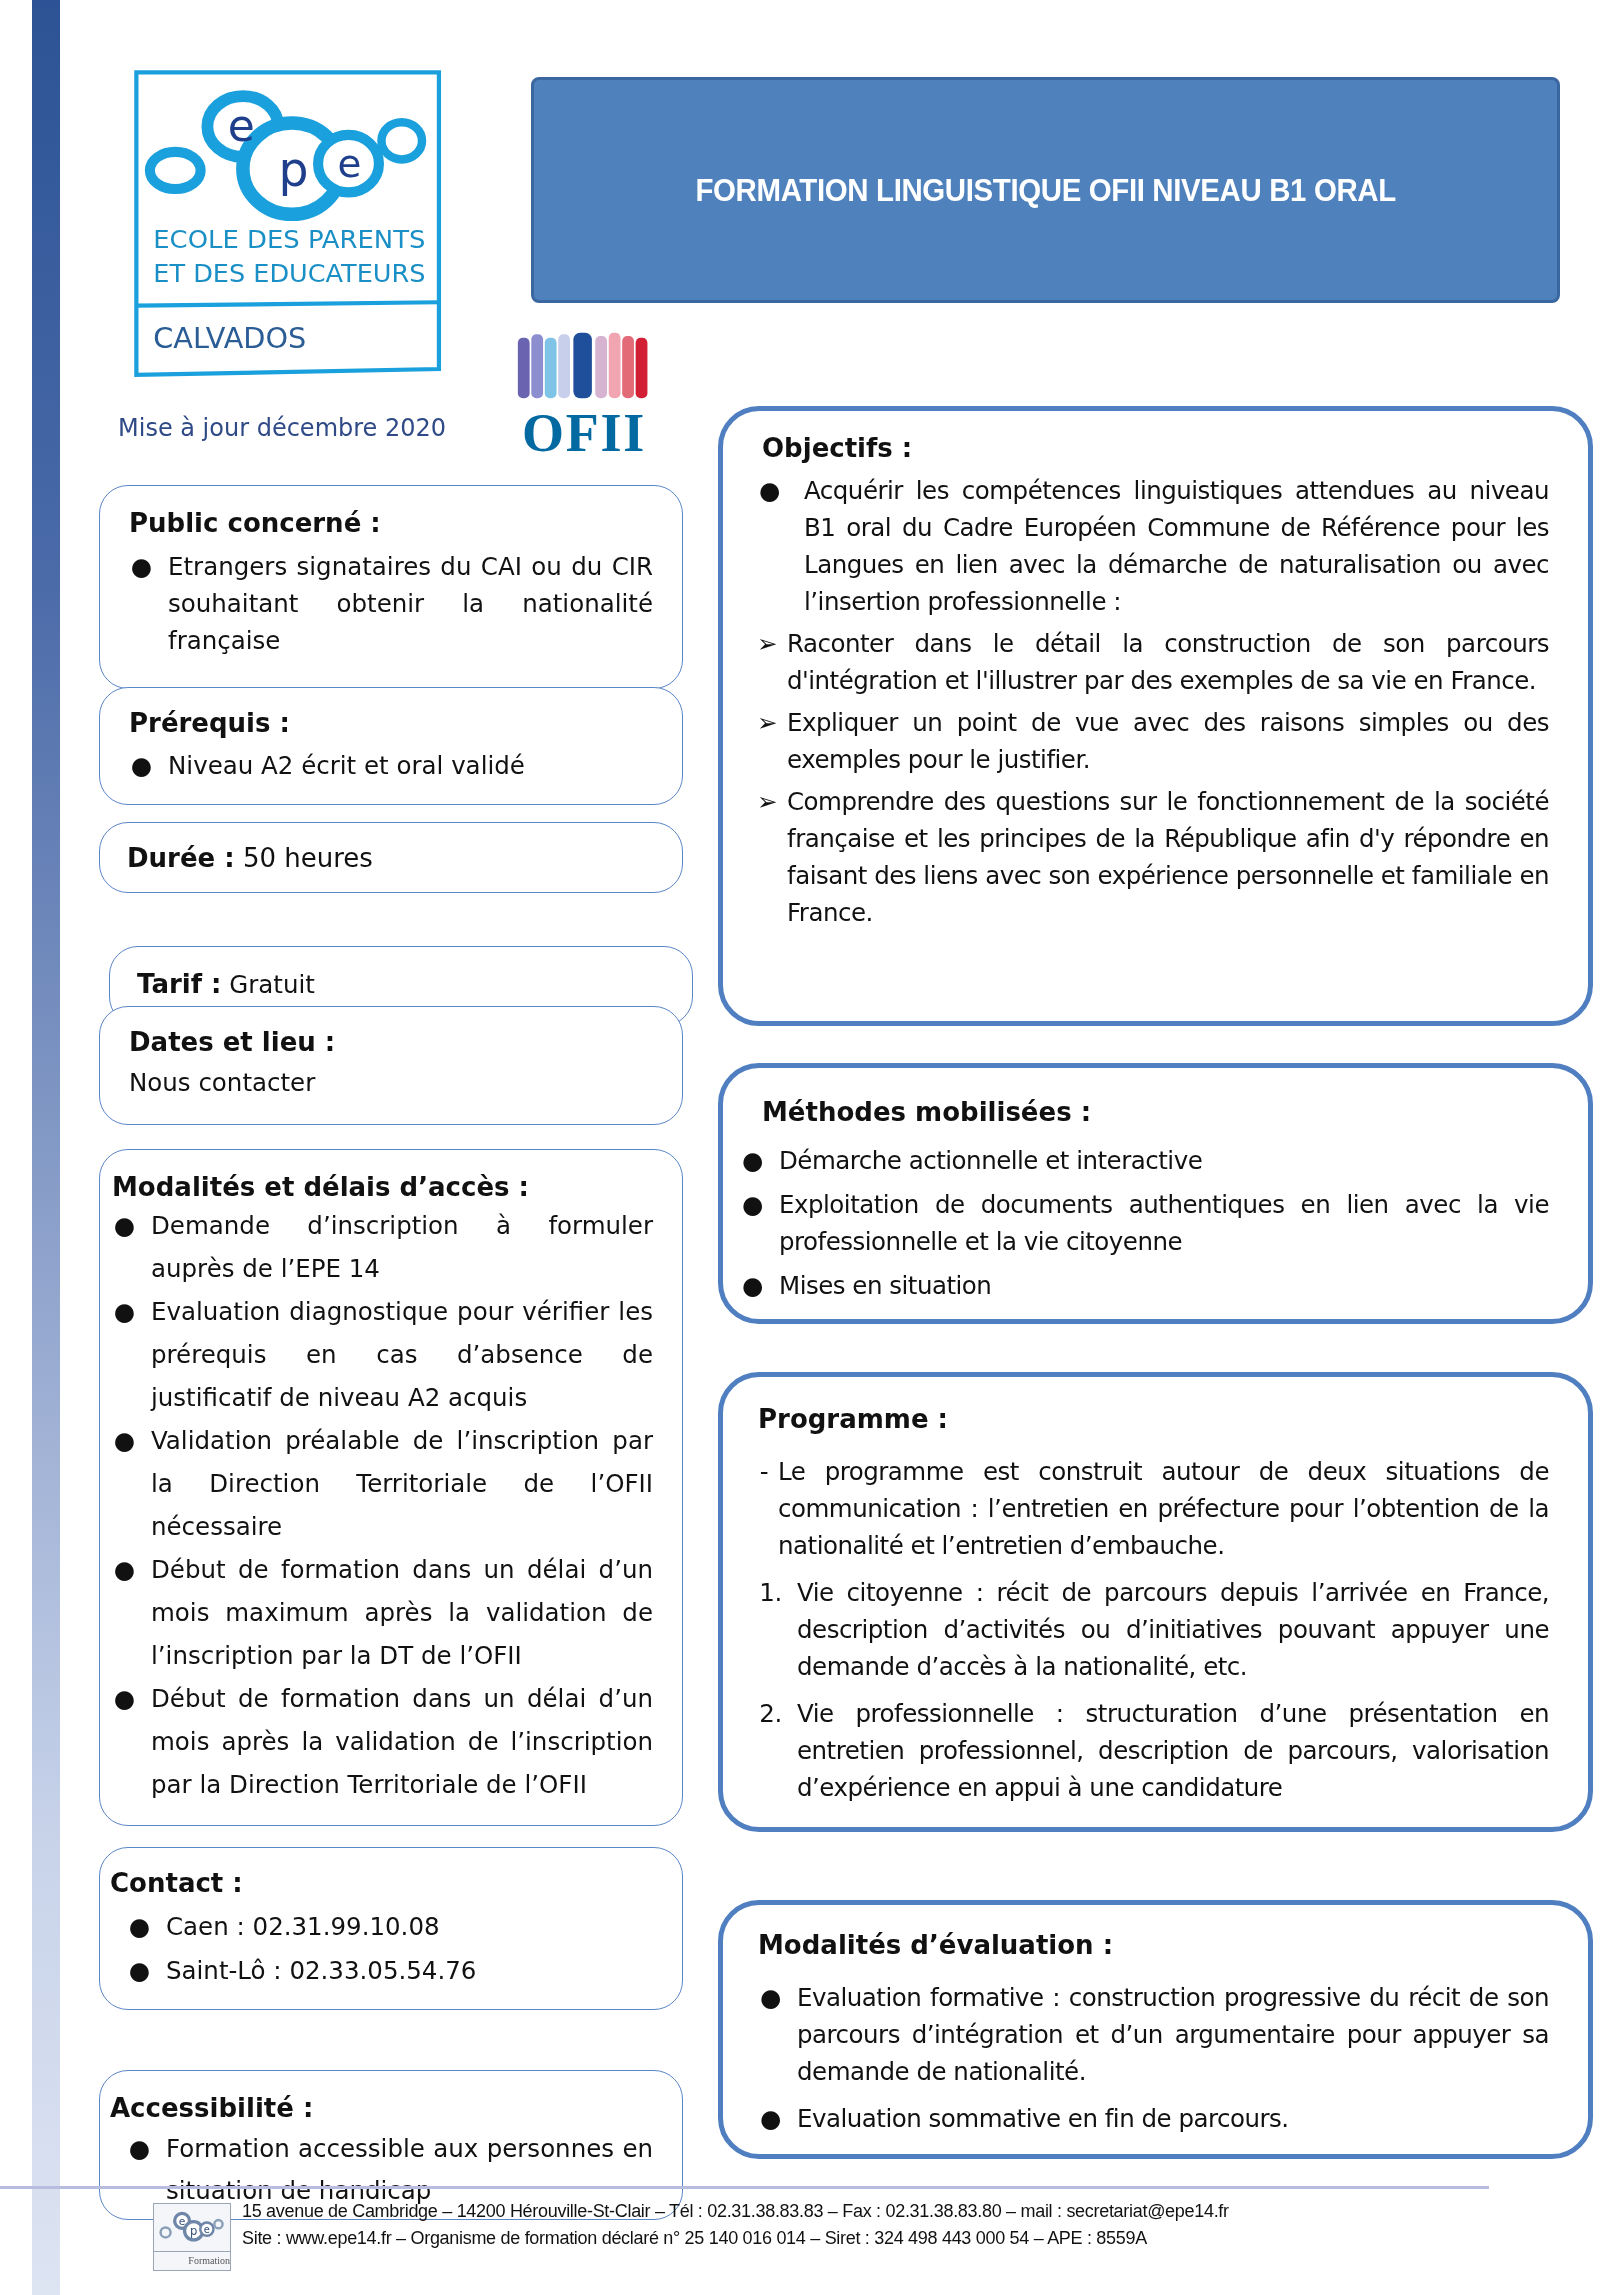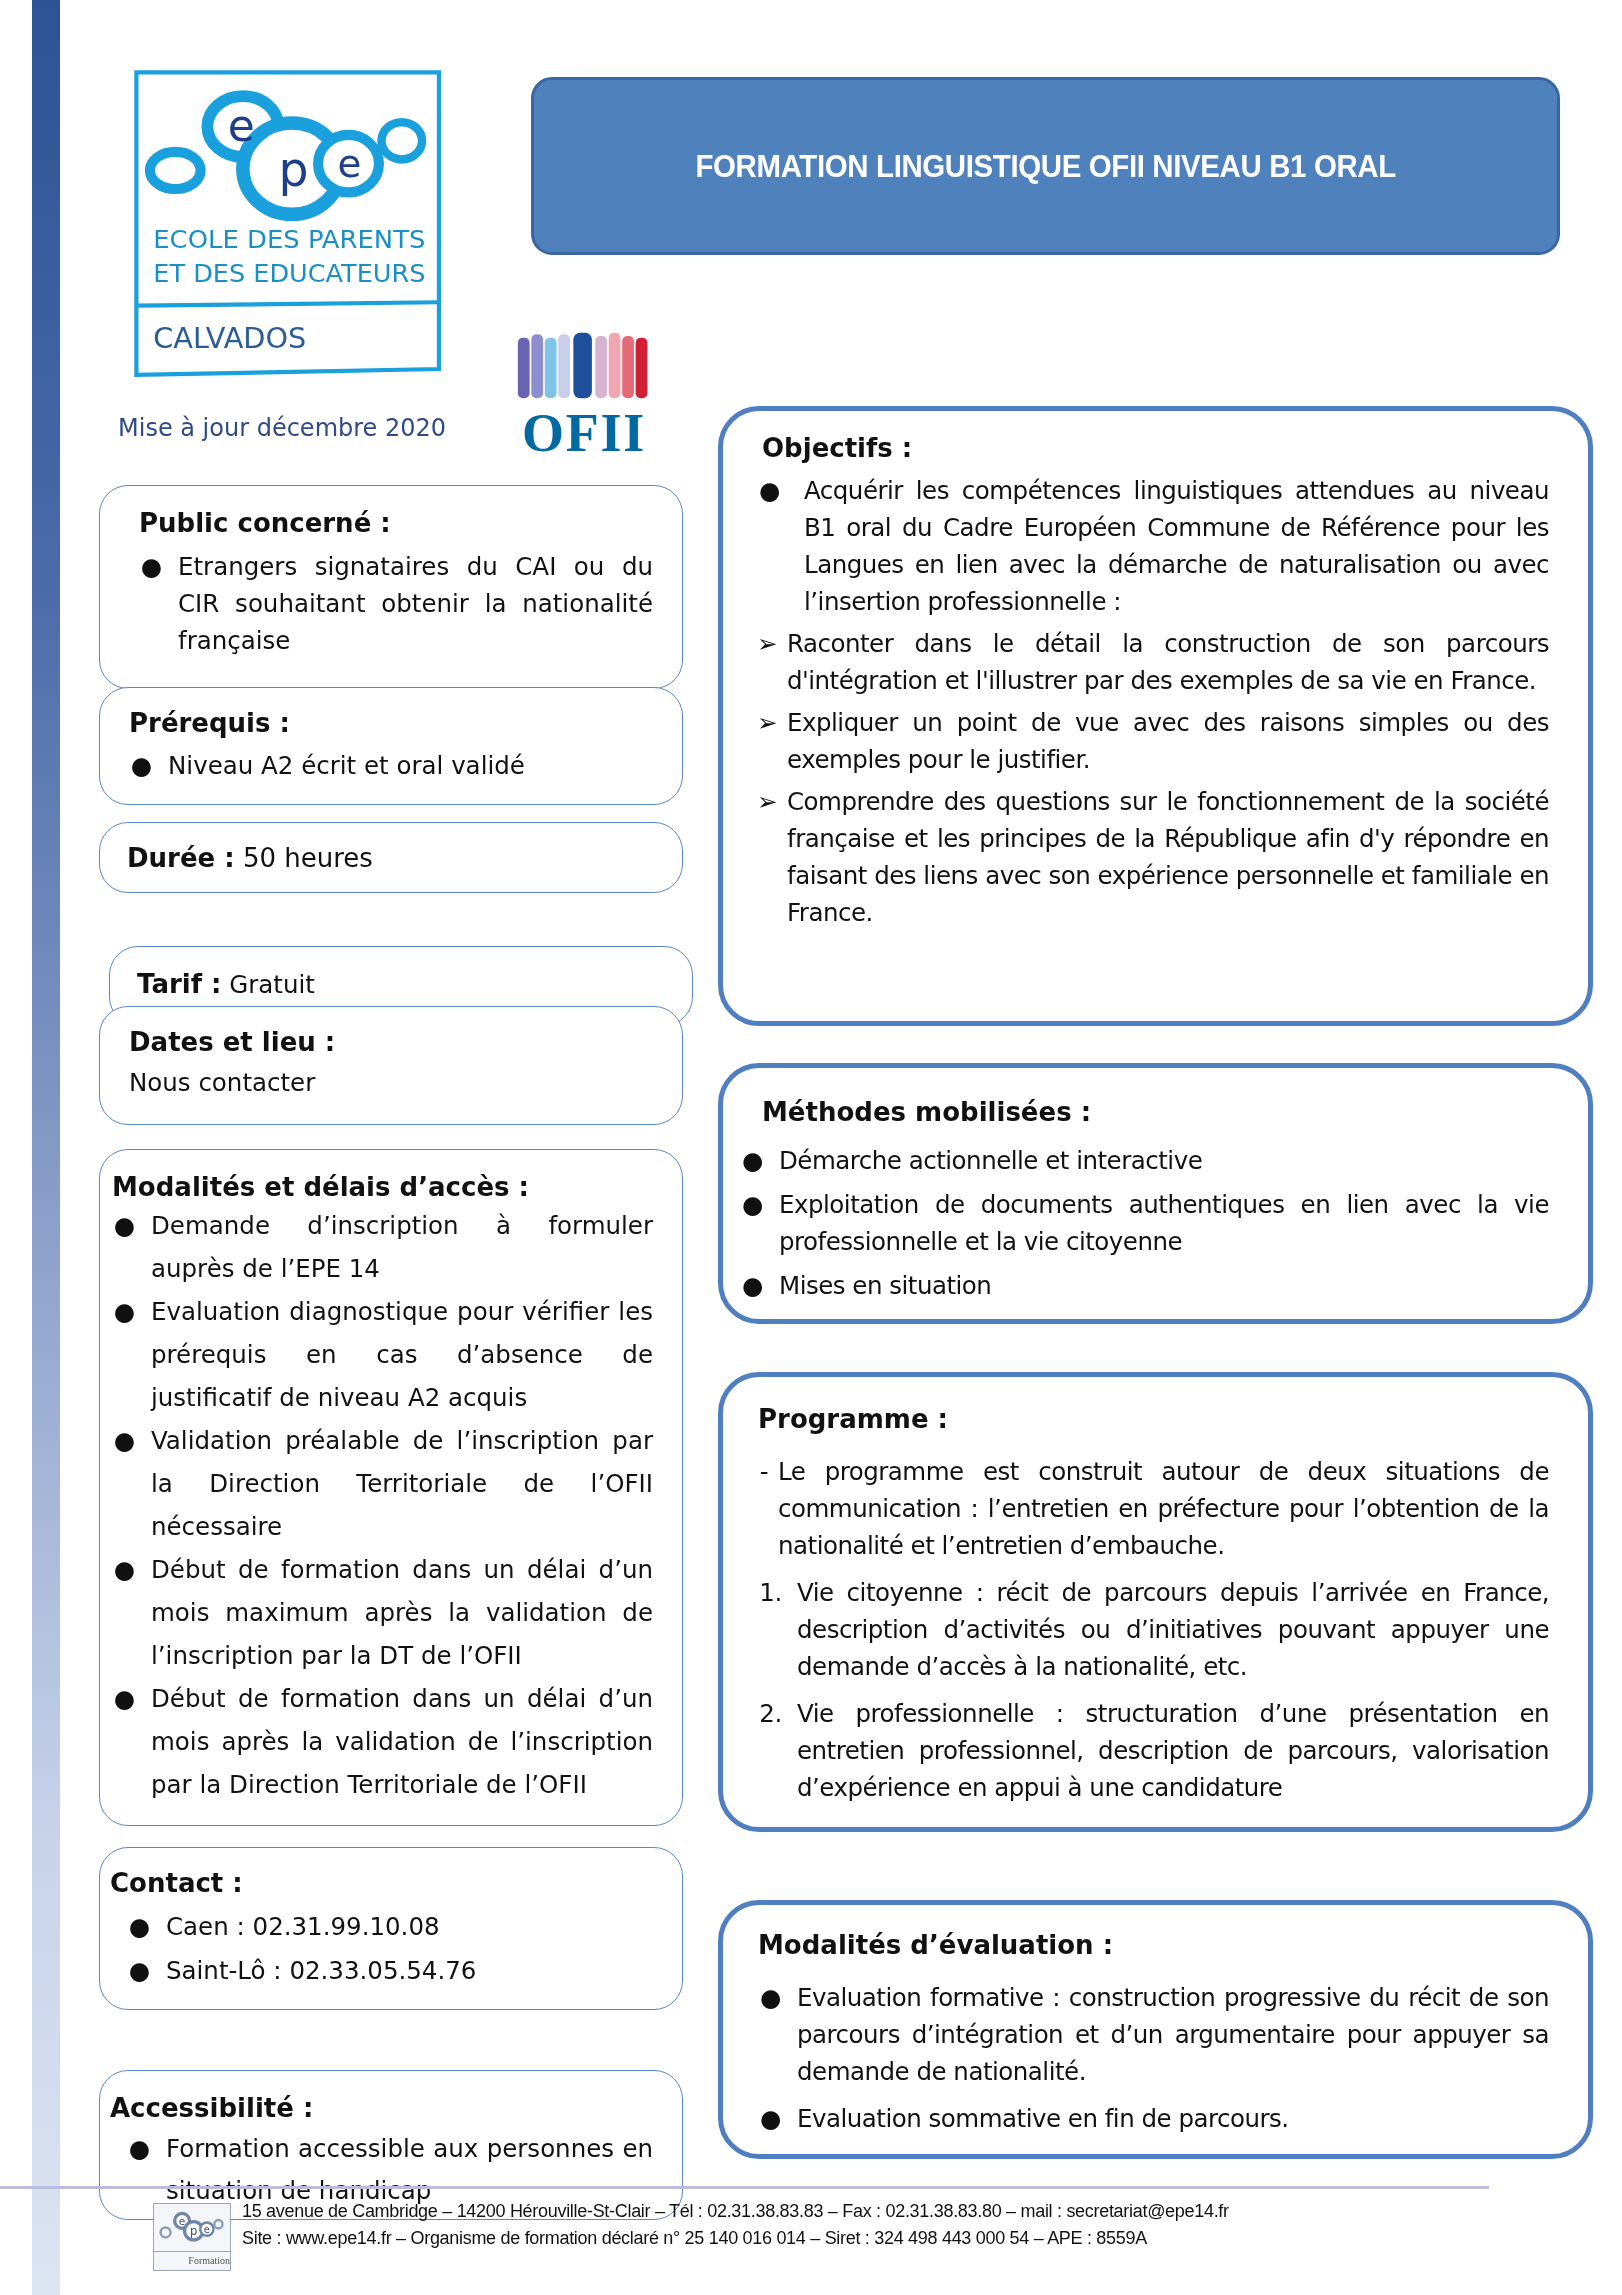--- a/index.html
+++ b/index.html
@@ -7,22 +7,22 @@
          font-family:"Liberation Sans", "DejaVu Sans", sans-serif; color:#111; }
   .abs { position:absolute; }
   .sidebar-bar { left:32px; top:0; width:28px; height:2295px;
     background:linear-gradient(180deg,#2c5395 0%,#4a6aa8 25%,#8fa3cc 55%,#c8d3ea 80%,#dde4f2 100%); }
 
   
   .epe-logo { left:133px; top:69px; width:311px; height:311px; }
   .epe-logo svg { width:100%; height:100%; display:block; }
 
   
-  .title-box { left:531px; top:77px; width:1029px; height:178px; box-sizing:border-box;
-    background:#4f81bd; border:3.4px solid #3b67a0; border-radius:21px;
+  .title-box { left:531px; top:77px; width:1029px; height:226px; box-sizing:border-box;
+    background:#4f81bd; border:3.4px solid #3b67a0; border-radius:8px;
     display:flex; align-items:center; justify-content:center; }
   .title-box span { color:#fff; font-family:"Liberation Sans", sans-serif; font-weight:bold;
     font-size:32px; letter-spacing:-0.4px; transform:scaleX(0.92); }
 
   
   .ofii-logo { left:507px; top:331px; width:154px; height:135px; }
   .ofii-people { position:absolute; left:6.8px; top:0; width:144px; height:69px; }
   .ofii-text { position:absolute; left:0; top:73px; width:154px; text-align:center;
     font-family:"Liberation Serif", serif; font-weight:bold; font-size:54px; color:#0369a1; letter-spacing:1.7px; line-height:59px; }
 
@@ -91,21 +91,21 @@
       <rect x="112" y="2" width="14" height="78" rx="6" fill="#f0a5b0"></rect>
       <rect x="128" y="6" width="14" height="74" rx="6" fill="#e26b77"></rect>
       <rect x="144" y="8" width="14" height="72" rx="6" fill="#d21f33"></rect>
     </g>
   </svg>
   <div class="ofii-text">OFII</div>
 </div>
 
 <div class="abs update-text">Mise à jour décembre 2020</div>
 
-<div class="box thin" style="left:99px; top:485px; width:584px; height:204px; padding:22px 29px 0 39px;">
+<div class="box thin" style="left:99px; top:485px; width:584px; height:204px; padding:22px 29px 0 29px;">
   <div class="heading">Public concerné :</div>
   <ul class="bul body-text" style="margin-top:10px;">
     <li><span class="mark">●</span><span class="justify">Etrangers signataires du CAI ou du CIR souhaitant obtenir la nationalité française</span></li>
   </ul>
 </div>
 
 <div class="box thin" style="left:99px; top:687px; width:584px; height:118px; padding:20px 29px 0 29px;">
   <div class="heading">Prérequis :</div>
   <ul class="bul body-text" style="margin-top:8.5px;">
     <li><span class="mark">●</span><span>Niveau A2 écrit et oral validé</span></li>

